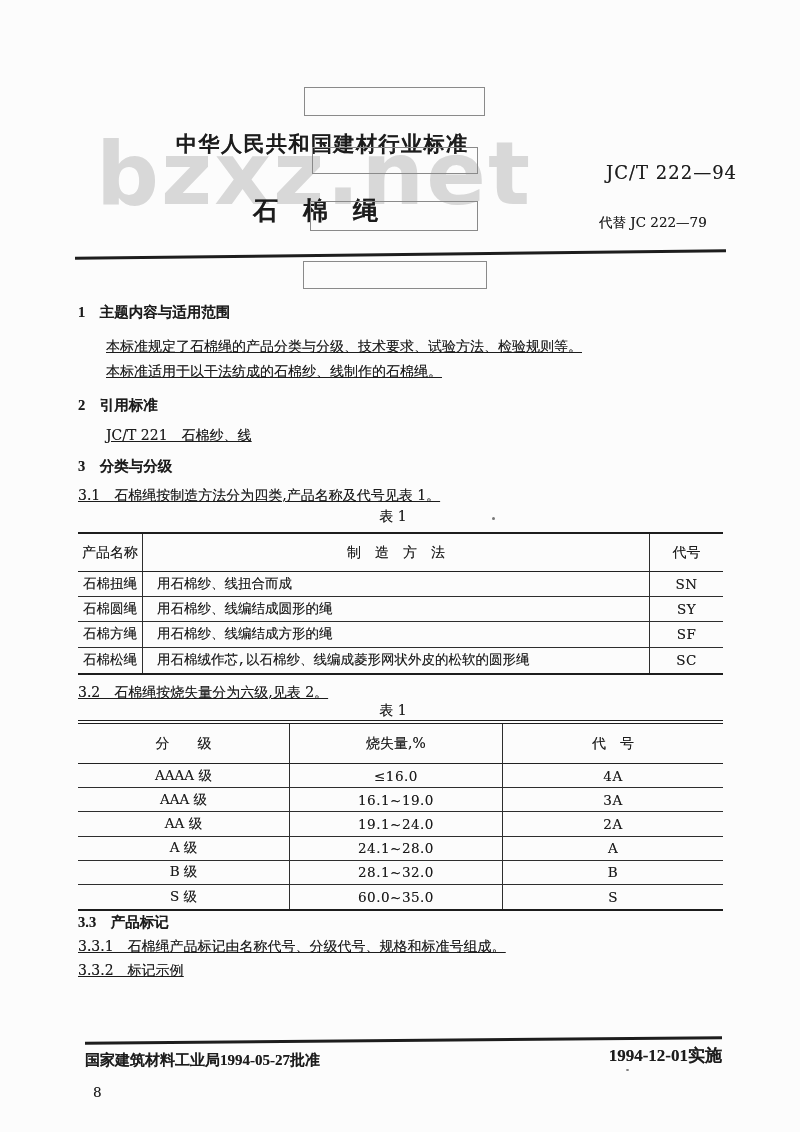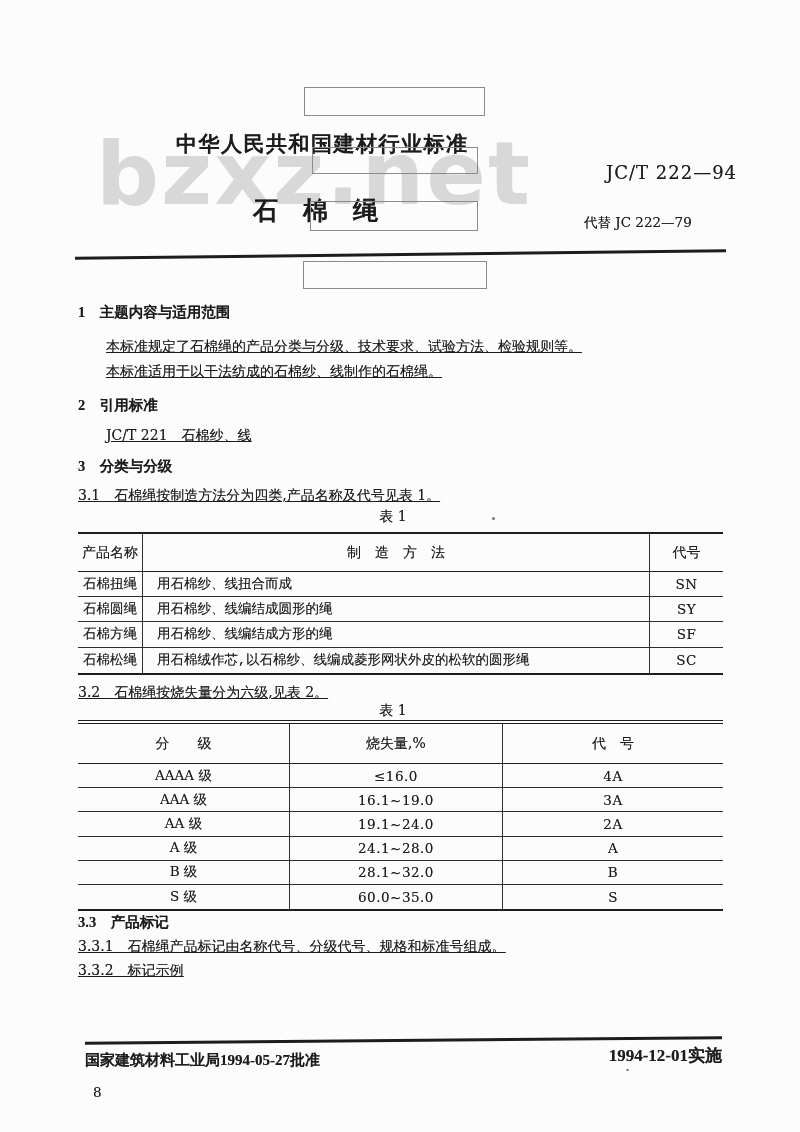--- a/index.html
+++ b/index.html
@@ -26,21 +26,21 @@
   
   .redact-box { position:absolute; border:1px solid #8a8a8a; background:transparent; z-index:2; }
   .box1 { left:304px; top:87px;  width:181px; height:29px; }
   .box2 { left:312px; top:147px; width:166px; height:27px; }
   .box3 { left:310px; top:201px; width:168px; height:30px; }
   .box4 { left:303px; top:261px; width:184px; height:28px; }
 
   .org-line { left:176px; top:130px; font-size:21px; letter-spacing:1.5px; z-index:1; }
   .std-no   { left:566px; top:162px; font-size:18px; letter-spacing:1px; z-index:3;margin-left:40px; }
   .doc-title{ left:253px; top:194px; font-size:25px; z-index:1; }
-  .supersedes { left:584px; top:214px; font-size:13.5px; z-index:3; }
+  .supersedes { left:599px; top:214px; font-size:13.5px; z-index:3; }
 
   .rule { position:absolute; background:#1d1d1d; z-index:1; }
   .rule-top    { left:75px; top:253px;  width:651px; height:2.5px; transform:rotate(-0.65deg); }
   .rule-footer { left:85px; top:1039px; width:637px; height:2.5px; transform:rotate(-0.5deg); }
 
   .h-sec { position:absolute; font-size:14.5px; z-index:1; }
   .body-p { position:absolute; font-size:14px; z-index:1;text-decoration:underline; }
 
   .tbl-caption { position:absolute; left:78px; width:630px; text-align:center; font-size:14px; z-index:1; }
 

